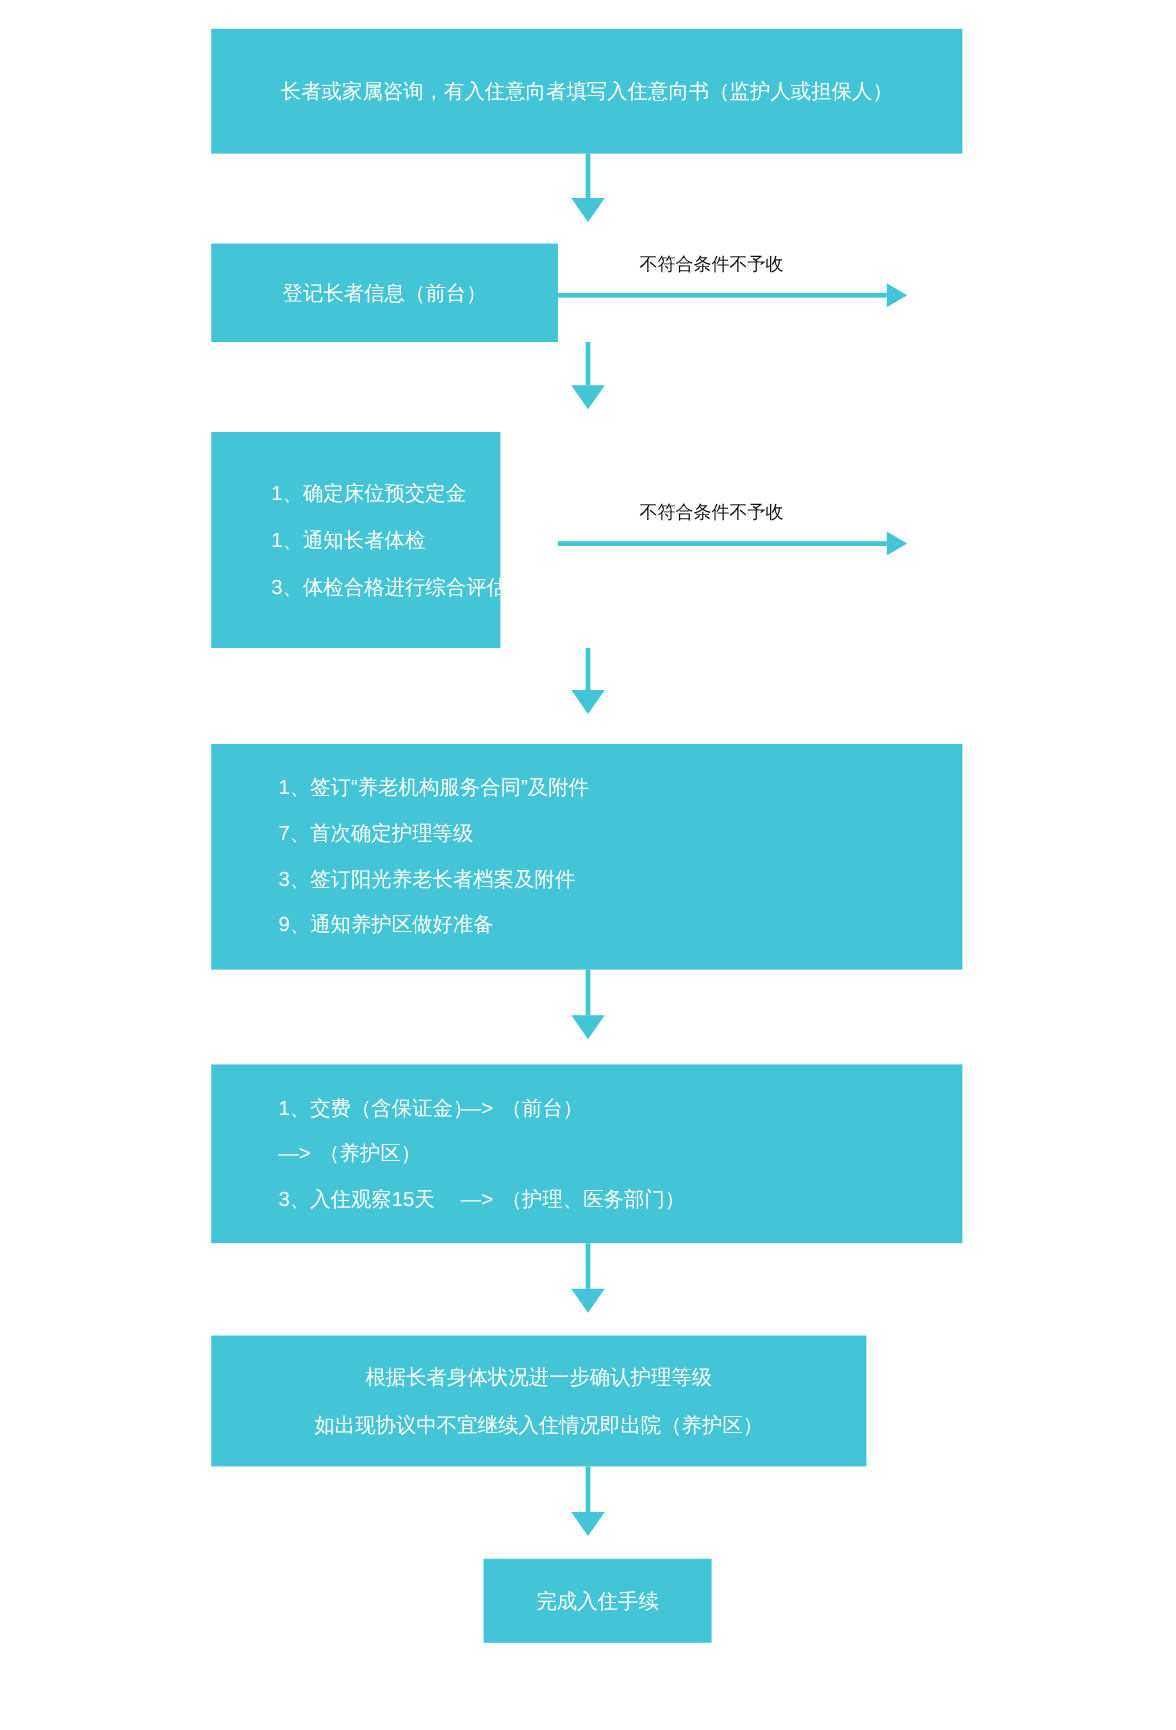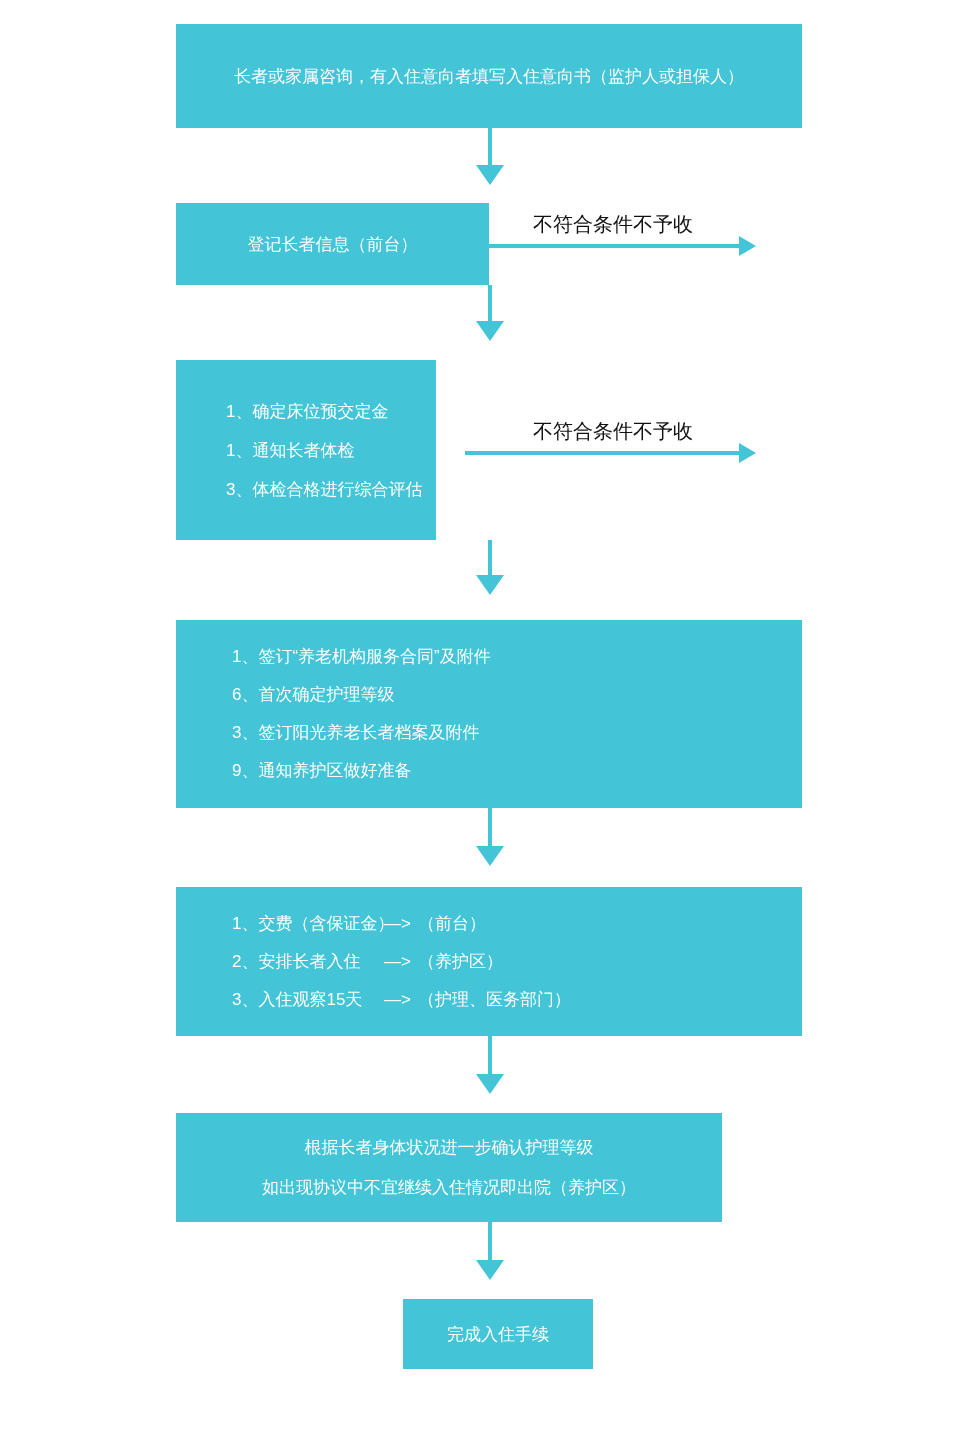--- a/index.html
+++ b/index.html
@@ -57,78 +57,77 @@
   .hhead {
     position: absolute;
     width: 0; height: 0;
     border-top: 10px solid transparent;
     border-bottom: 10px solid transparent;
     border-left: 17px solid var(--node, #43C4D7);
   }
   .branch-label {
     position: absolute;
     color: var(--label-text, #111111);
-    font-size: 20px;
+    font-size: 15px;
     white-space: nowrap;
   }
 </style>
 </head>
 <body>
 
 <div class="canvas">
 
   <div class="node center" style="left:176px; top:24px; width:626px; height:104px; padding:0 20px;">
     <span>长者或家属咨询，有入住意向者填写入住意向书（监护人或担保人）</span>
   </div>
 
   <div class="vline" style="left:488px; top:128px; height:37px"></div>
   <div class="vhead" style="left:476px; top:165px"></div>
 
-  <div class="node center" style="left:176px; top:203px; width:313px; height:82px;">
+  <div class="node center" style="left:176px; top:203px; width:289px; height:82px;">
     <span>登记长者信息（前台）</span>
   </div>
 
   <div class="branch-label" style="left:533px; top:211px;">不符合条件不予收</div>
   <div class="hline" style="left:465px; top:244px; width:274px"></div>
   <div class="hhead" style="left:739px; top:236px"></div>
 
   <div class="vline" style="left:488px; top:285px; height:36px"></div>
   <div class="vhead" style="left:476px; top:321px"></div>
 
-  <div class="node list" style="left:176px; top:360px; width:260px; height:180px;">
+  <div class="node list" style="left:176px; top:360px; width:241px; height:180px;">
     <div class="li">1、确定床位预交定金</div>
     <div class="li">1、通知长者体检</div>
     <div class="li">3、体检合格进行综合评估</div>
   </div>
 
   <div class="branch-label" style="left:533px; top:418px;">不符合条件不予收</div>
   <div class="hline" style="left:465px; top:451px; width:274px"></div>
   <div class="hhead" style="left:739px; top:443px"></div>
 
   <div class="vline" style="left:488px; top:540px; height:35px"></div>
   <div class="vhead" style="left:476px; top:575px"></div>
 
   <div class="node list" style="left:176px; top:620px; width:626px; height:188px; padding-left:56px;">
     <div class="li4">1、签订“养老机构服务合同”及附件</div>
-    <div class="li4">6、首次确定护理等级</div>
+    <div class="li4">7、首次确定护理等级</div>
     <div class="li4">3、签订阳光养老长者档案及附件</div>
     <div class="li4">9、通知养护区做好准备</div>
   </div>
 
   <div class="vline" style="left:488px; top:808px; height:38px"></div>
   <div class="vhead" style="left:476px; top:846px"></div>
 
   <div class="node list" style="left:176px; top:887px; width:626px; height:149px; padding-left:56px;">
     <div class="prow">
       <span class="pitem">1、交费（含保证金）</span>
       <span class="parrow">—&gt;</span>
       <span class="ptarget">（前台）</span>
     </div>
     <div class="prow">
-      <span class="pitem">2、安排长者入住</span>
       <span class="parrow">—&gt;</span>
       <span class="ptarget">（养护区）</span>
     </div>
     <div class="prow">
       <span class="pitem">3、入住观察15天</span>
       <span class="parrow">—&gt;</span>
       <span class="ptarget">（护理、医务部门）</span>
     </div>
   </div>
 

